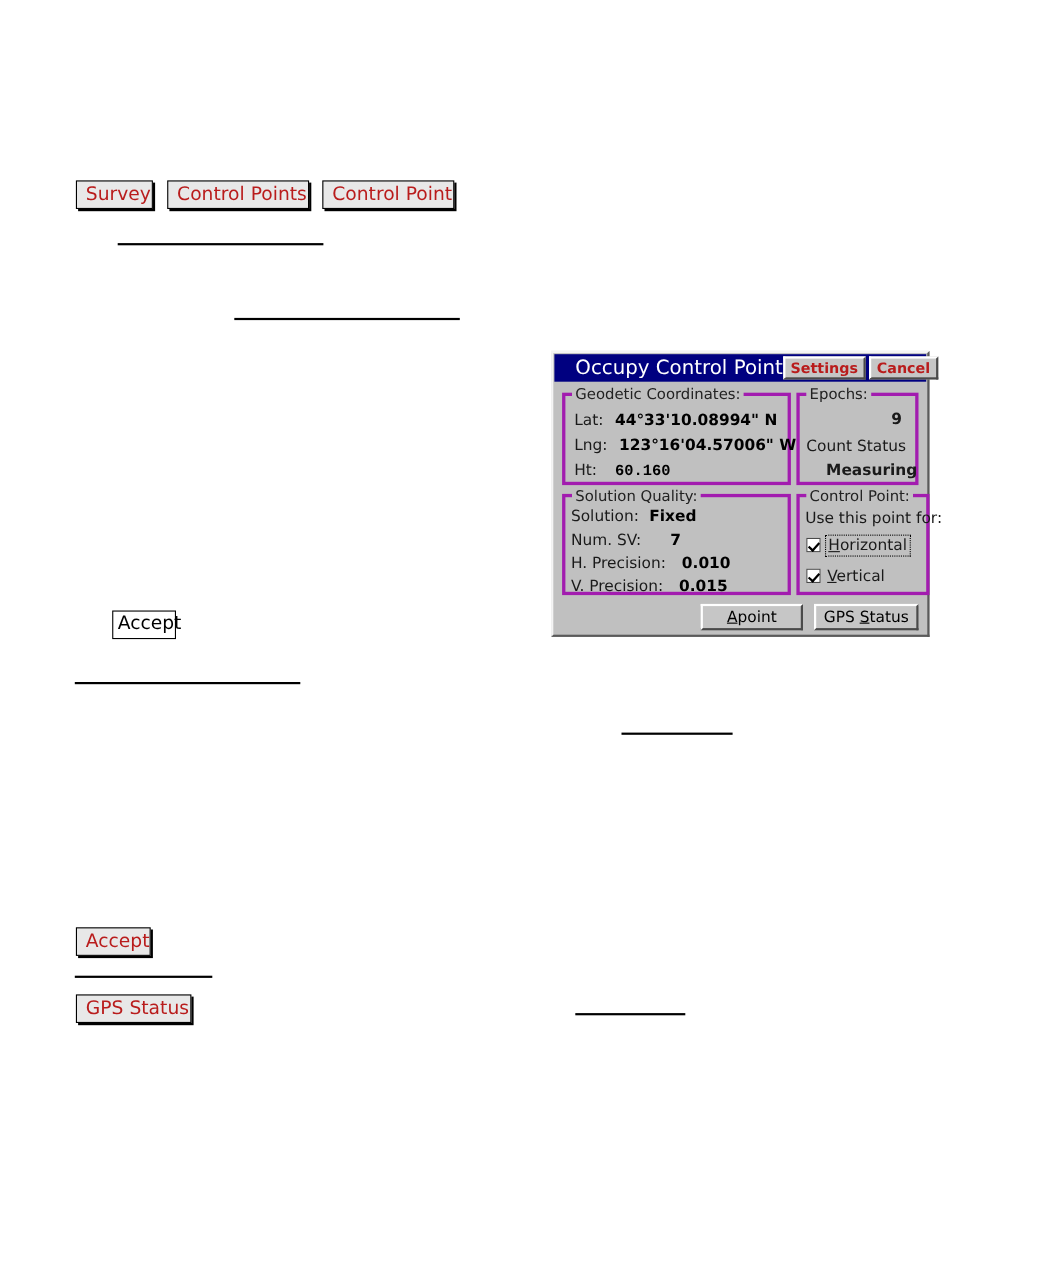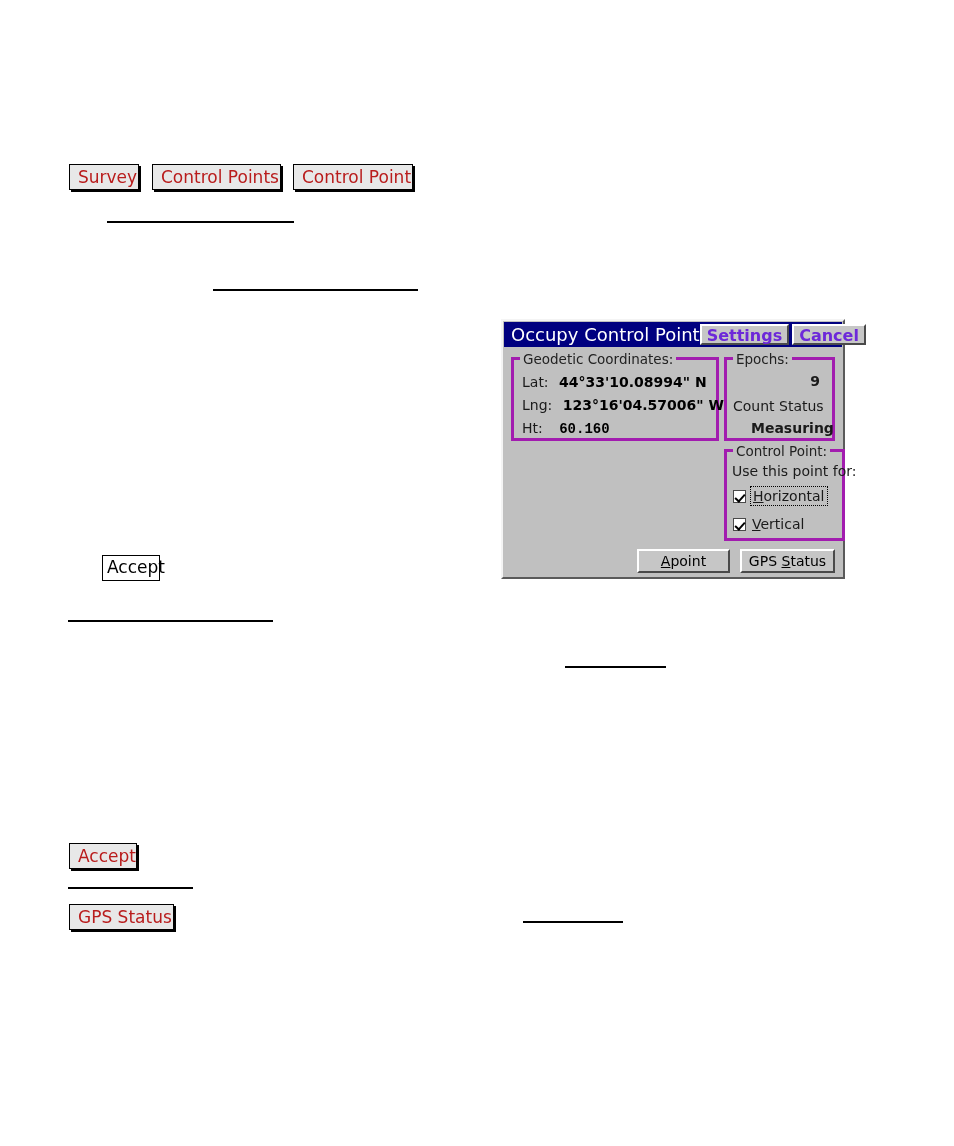--- a/index.html
+++ b/index.html
@@ -68,29 +68,29 @@
     position: absolute;
     left: 1px; top: 1px;
     width: 338px; height: 25px;
     background: #000080;
     display: flex;
     align-items: center;
   }
   #ce-title-text {
     color: #ffffff;
     font-size: 18px;
-    padding-left: 7px;
+    padding-left: 19px;
     letter-spacing: 0px;
     white-space: nowrap;
     flex: 1;
   }
   .tb-btn {
     background: #c6c6c6;
-    color: #6d28d9;
-    font-size: 16px;
+    color: #b91c1c;
+    font-size: 13px;
     font-weight: bold;
     height: 21px;
     line-height: 19px;
     padding: 0 5px;
     margin-right: 3px;
     box-sizing: border-box;
     border-top: 2px solid #ffffff;
     border-left: 2px solid #ffffff;
     border-right: 2px solid #4a4a4a;
     border-bottom: 2px solid #4a4a4a;
@@ -230,20 +230,39 @@
 
   <div class="grp" style="left:221px; top:36px; width:111px; height:84px;">
     <div class="grp-label">Epochs:</div>
     <div class="row" style="left:0px; top:13px; width:93px; text-align:right; font-weight:bold;">
       <span>9</span>
     </div>
     <div class="row" style="left:6px; top:38px;">Count Status</div>
     <div class="row" style="left:24px; top:60px; font-weight:bold;">Measuring</div>
   </div>
 
+  <div class="grp" style="left:8px; top:128px; width:208px; height:92px;">
+    <div class="grp-label">Solution Quality:</div>
+    <div class="row" style="left:5px; top:10px;">
+      <span>Solution:</span>
+      <b style="margin-left:5px;">Fixed</b>
+    </div>
+    <div class="row" style="left:5px; top:31px;">
+      <span>Num. SV:</span>
+      <b style="margin-left:22px;">7</b>
+    </div>
+    <div class="row" style="left:5px; top:52px;">
+      <span>H. Precision:</span>
+      <b style="margin-left:10px;">0.010</b>
+    </div>
+    <div class="row" style="left:5px; top:73px;">
+      <span>V. Precision:</span>
+      <b style="margin-left:10px;">0.015</b>
+    </div>
+  </div>
 
   <div class="grp" style="left:221px; top:128px; width:121px; height:92px;">
     <div class="grp-label">Control Point:</div>
     <div class="row" style="left:5px; top:11px;">Use this point for:</div>
     <div class="row" style="left:6px; top:36px;">
       <span class="cb"></span><span class="cb-label focus-ring"><u>H</u><span>orizontal</span></span>
     </div>
     <div class="row" style="left:6px; top:64px;">
       <span class="cb"></span><span class="cb-label"><u>V</u><span>ertical</span></span>
     </div>

